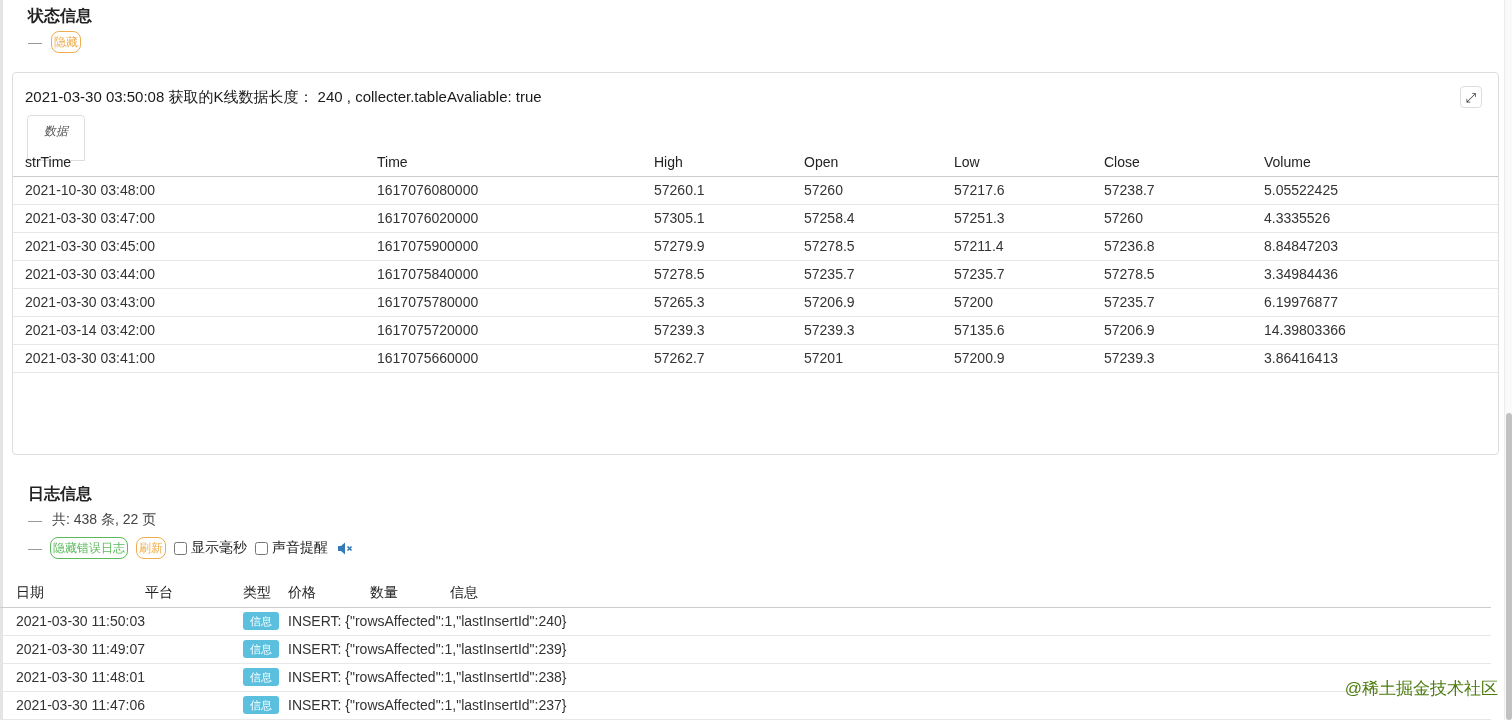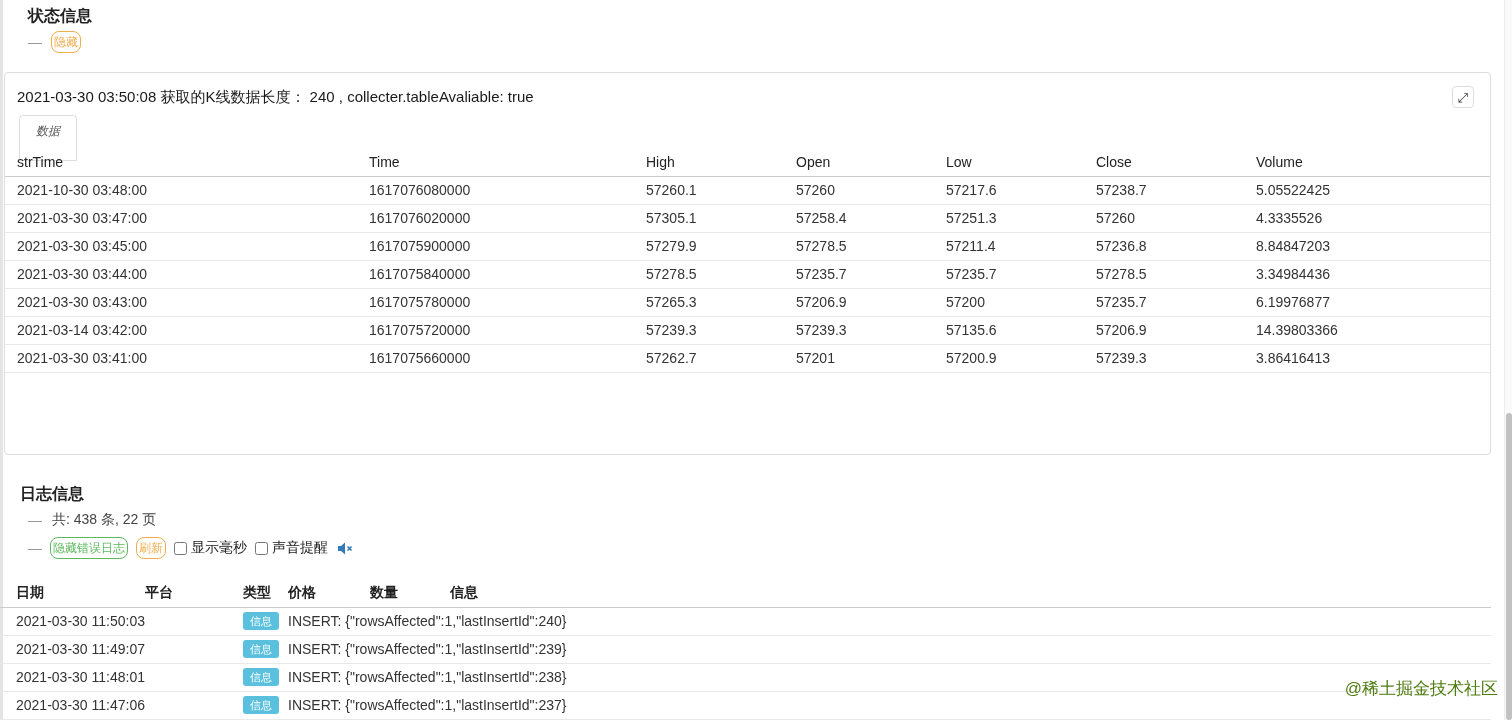--- a/index.html
+++ b/index.html
@@ -17,52 +17,52 @@
   .section-title { font-size:16px; font-weight:600; color:#222; line-height:20px; }
   .collapse-row { display:flex; align-items:center; gap:9px; margin-top:5px; margin-left:0; }
   .dash { color:#999; font-size:14px; line-height:14px; }
 
   .btn { display:inline-block; background:#fff; border-radius:8px; font-size:12px;
          padding:3px 2px; line-height:14px; cursor:pointer; white-space:nowrap; }
   .btn-warning { border:1px solid #f0ad4e; color:#f0ad4e; }
   .btn-success { border:1px solid #5cb85c; color:#5cb85c; }
 
   
-  .kline-panel { position:absolute; left:4px; top:72px; width:1487px; height:383px;
+  .kline-panel { position:absolute; left:12px; top:72px; width:1487px; height:383px;
                  border:1px solid #ddd; border-radius:4px; background:#fff; }
   .panel-header { padding:14px 40px 0 12px; font-size:15px; color:#1a1a1a; line-height:20px; }
   .expand-btn { position:absolute; top:13px; right:16px; width:22px; height:22px;
                 border:1px solid #ddd; border-radius:4px; background:#fff; cursor:pointer;
                 display:flex; align-items:center; justify-content:center;
                 font-size:13px; color:#333; line-height:1; }
   .tabs { margin-top:8px; padding-left:14px; height:33px; }
   .tab { display:inline-block; height:46px; line-height:31px; padding:0 16px;
          border:1px solid #ddd; border-radius:4px 4px 0 0; font-size:12px;
          color:#555; background:#fff; cursor:pointer;font-style:italic; }
 
   table { border-collapse:collapse; table-layout:fixed; font-size:14px; }
   .kline-table { width:1485px; }
   .kline-table th, .kline-table td { text-align:left; height:28px; white-space:nowrap; overflow:hidden; padding:0; }
   .kline-table th { font-weight:normal; color:#222; border-bottom:1px solid #ccc; }
   .kline-table td { color:#333; border-bottom:1px solid #e8e8e8; }
   .kline-table th:first-child, .kline-table td:first-child { padding-left:12px; }
 
   
   .log-section { position:absolute; left:0; top:484px; width:1491px; }
-  .log-title { margin-left:20px; }
+  .log-title { margin-left:28px; }
   .log-count-row { display:flex; align-items:center; gap:10px; margin:7px 0 0 28px;
                    font-size:14px; color:#444; }
   .log-controls-row { display:flex; align-items:center; gap:8px; margin:8px 0 0 28px; }
   .checkbox-label { display:flex; align-items:center; gap:4px; font-size:14px; color:#222; cursor:pointer; }
   .checkbox-label input { width:13px; height:13px; cursor:pointer; }
   .speaker-icon { display:inline-flex; align-items:center; margin-left:2px; cursor:pointer; }
 
   .log-table { width:1491px; margin-top:20px; }
   .log-table th, .log-table td { text-align:left; height:28px; white-space:nowrap; overflow:hidden; padding:0; }
-  .log-table th { font-weight:bold; color:#222; border-bottom:1px solid #ccc; }
+  .log-table th { font-weight:normal; color:#222; border-bottom:1px solid #ccc; }
   .log-table td { color:#333; border-bottom:1px solid #e8e8e8; }
   .log-table th:first-child, .log-table td:first-child { padding-left:16px; }
 
   .badge-info { display:inline-block; background:#5bc0de; color:#fff; font-size:11px;
                 line-height:12px; padding:3px 7px; border-radius:3px; }
 
   
   .watermark { position:absolute; right:14px; top:677px; font-size:17px; color:#4d7c0f; }
   .scrollbar { position:absolute; right:0; top:0; width:8px; height:720px;
                background:#fafafa; border-left:1px solid #ececec; }

